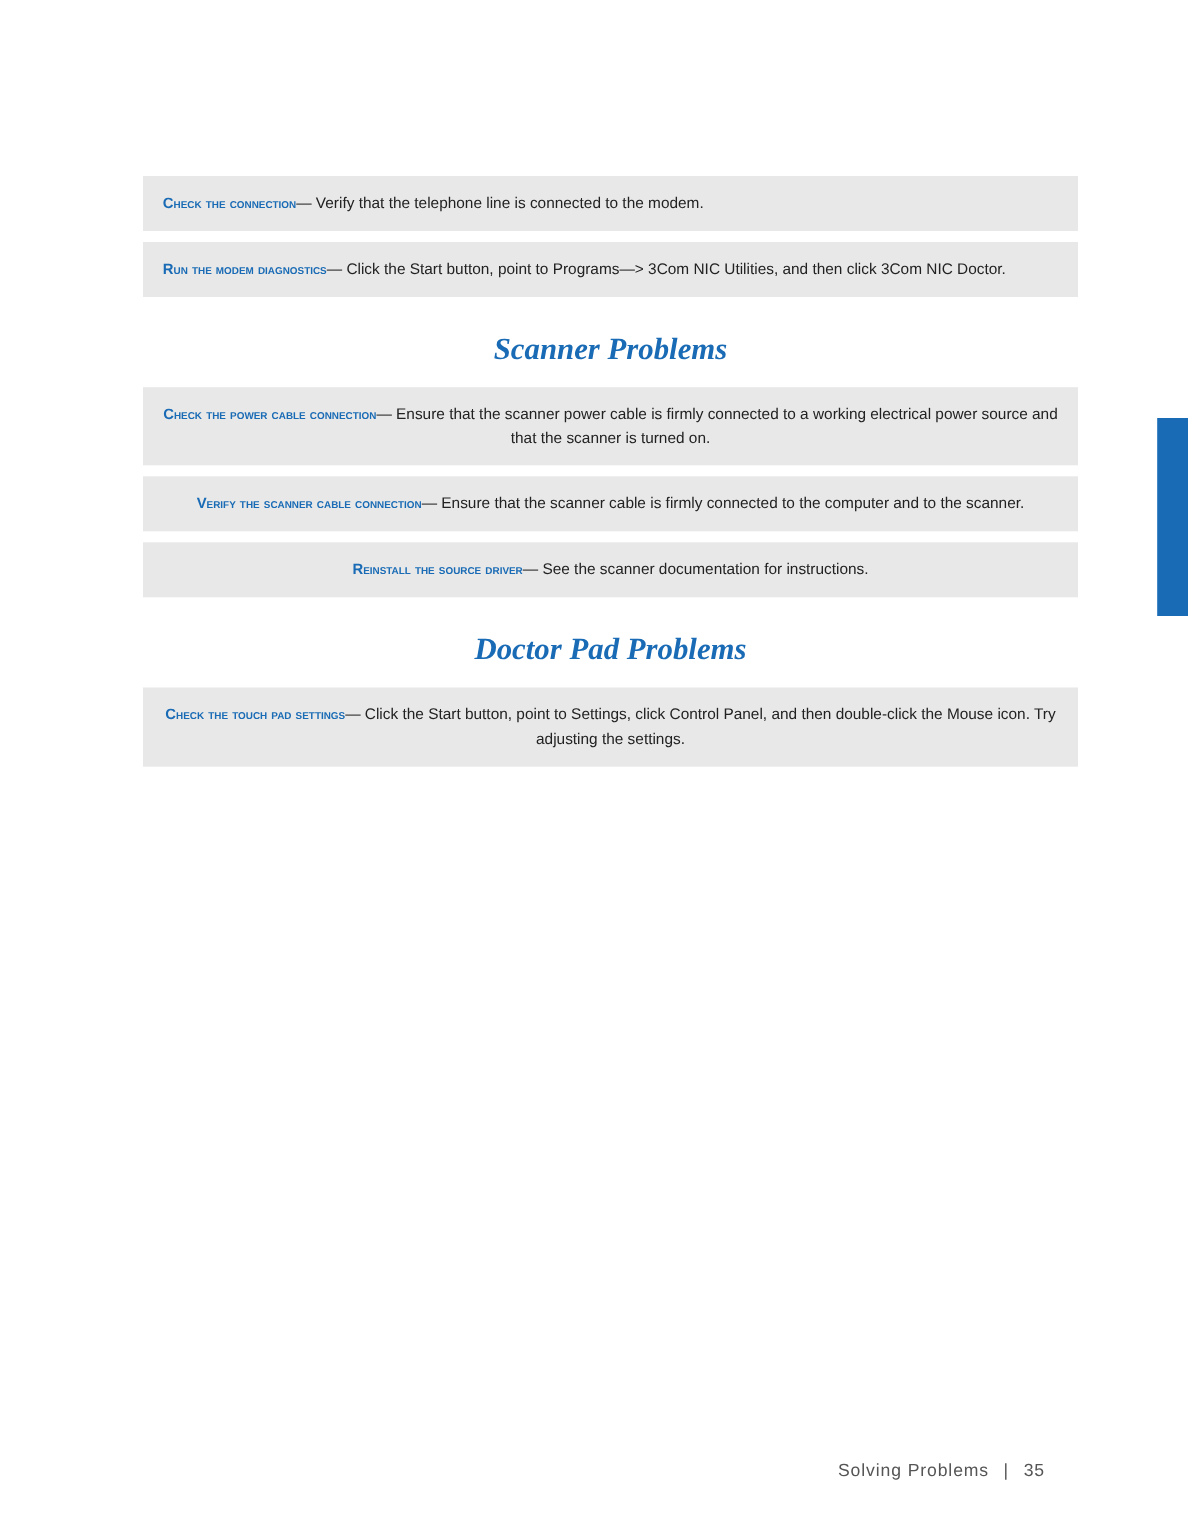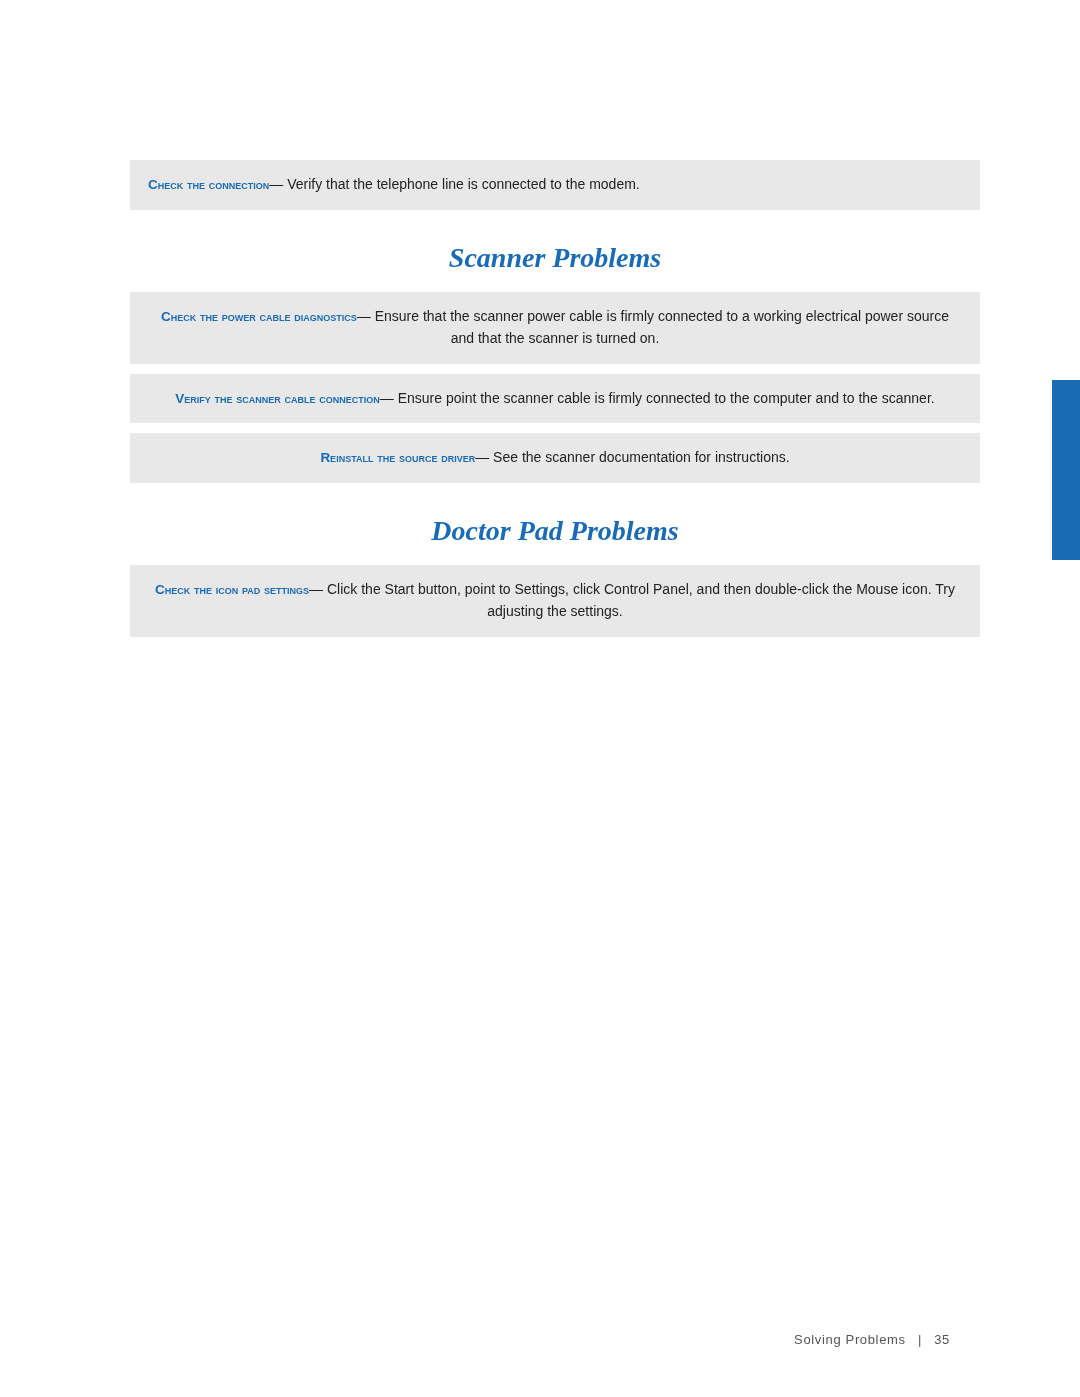--- a/index.html
+++ b/index.html
@@ -68,58 +68,61 @@
       top: 380px;
       width: 28px;
       height: 180px;
       background: #1a6bb5;
     }
 
     .footer {
       position: absolute;
       bottom: 50px;
       right: 130px;
-      font-size: 13px;
+      font-size: 16px;
       color: #555;
       letter-spacing: 0.05em;
     }
 
     .footer-separator {
       margin: 0 8px;
       color: #555;
     }
   </style>
 </head>
 <body>
 
 <div class="page-content">
 
   <div>
     <div class="info-block">
       <span class="label-smallcaps">Check the connection</span><span>—</span> <span class="body-text">Verify that the telephone line is connected to the modem.</span>
     </div>
+    <div class="info-block">
+      <span class="label-smallcaps">Run the modem diagnostics</span><span>—</span> <span class="body-text">Click the Start button, point to Programs—&gt; 3Com NIC Utilities, and then click 3Com NIC Doctor.</span>
+    </div>
   </div>
 
   <div class="section-gap">
     <h2 class="section-title">Scanner Problems</h2>
     <div class="info-block">
-      <span class="label-smallcaps">Check the power cable diagnostics</span><span>—</span> <span class="body-text">Ensure that the scanner power cable is firmly connected to a working electrical power source and that the scanner is turned on.</span>
+      <span class="label-smallcaps">Check the power cable connection</span><span>—</span> <span class="body-text">Ensure that the scanner power cable is firmly connected to a working electrical power source and that the scanner is turned on.</span>
     </div>
     <div class="info-block">
-      <span class="label-smallcaps">Verify the scanner cable connection</span><span>—</span> <span class="body-text">Ensure point the scanner cable is firmly connected to the computer and to the scanner.</span>
+      <span class="label-smallcaps">Verify the scanner cable connection</span><span>—</span> <span class="body-text">Ensure that the scanner cable is firmly connected to the computer and to the scanner.</span>
     </div>
     <div class="info-block">
       <span class="label-smallcaps">Reinstall the source driver</span><span>—</span> <span class="body-text">See the scanner documentation for instructions.</span>
     </div>
   </div>
 
   <div class="section-gap">
     <h2 class="section-title">Doctor Pad Problems</h2>
     <div class="info-block">
-      <span class="label-smallcaps">Check the icon pad settings</span><span>—</span> <span class="body-text">Click the Start button, point to Settings, click Control Panel, and then double-click the Mouse icon. Try adjusting the settings.</span>
+      <span class="label-smallcaps">Check the touch pad settings</span><span>—</span> <span class="body-text">Click the Start button, point to Settings, click Control Panel, and then double-click the Mouse icon. Try adjusting the settings.</span>
     </div>
   </div>
 
 </div>
 
 <div class="sidebar-accent"></div>
 
 <div class="footer">
   <span>Solving Problems</span>
   <span class="footer-separator">|</span>

